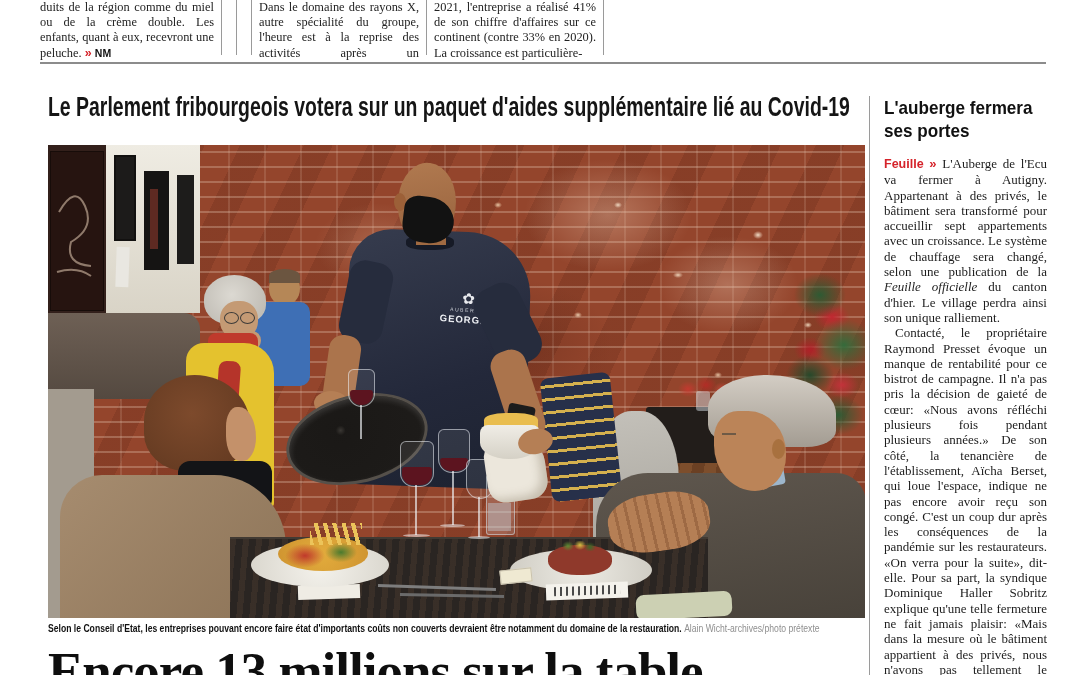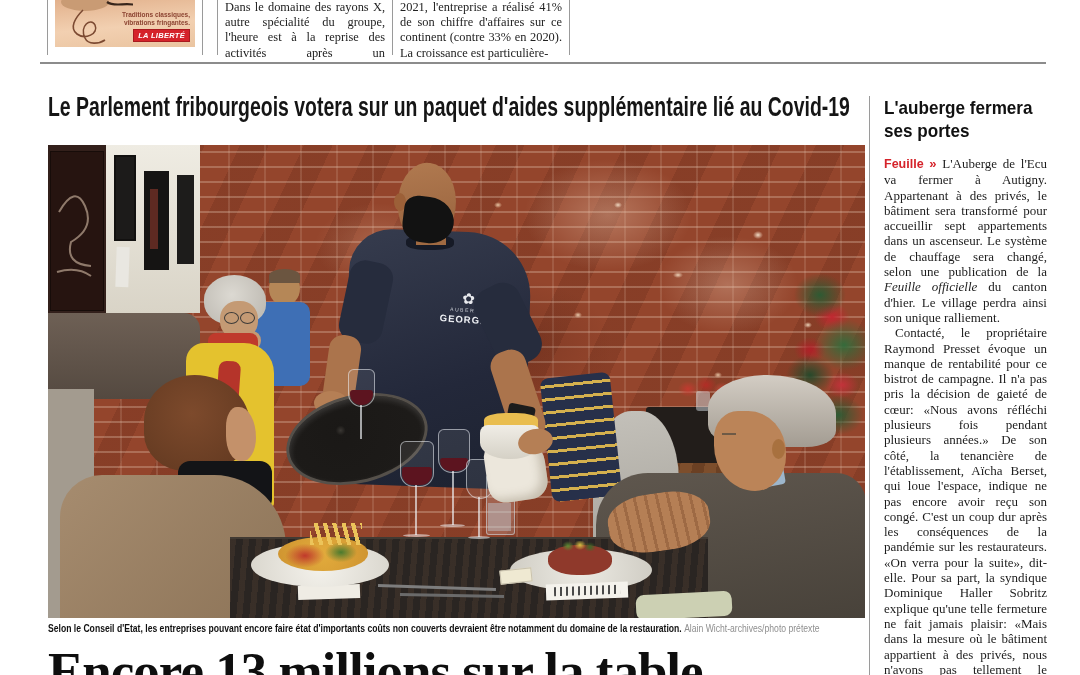--- a/index.html
+++ b/index.html
@@ -72,33 +72,22 @@
   .caption .credit{color:#8f8f8f;}
   .bighead{position:absolute;left:48px;top:641px;margin:0;font-family:"Liberation Serif",serif;
            font-weight:bold;font-size:53px;letter-spacing:-1px;color:#0e0e0e;white-space:nowrap;}
 </style>
 </head>
 <body>
 
 <div class="page">
 
   <div class="topstrip">
-    <div class="vdiv"></div>
-    <div class="adbox">
-      <svg width="78" height="47" style="position:absolute;left:0;top:0;">
-        <ellipse cx="30" cy="2" rx="24" ry="9" fill="#c99b74"></ellipse>
-        <path d="M28,10 C20,18 14,28 22,34 C30,40 44,34 40,25 C36,17 24,26 30,38 C33,45 44,44 50,40" stroke="#7c4a32" stroke-width="1.6" fill="none"></path>
-        <path d="M52,2 C60,8 72,1 84,6" stroke="#38261c" stroke-width="2.2" fill="none"></path>
-      </svg>
-      <div class="adtag">
-        <div>Traditions classiques,</div>
-        <div>vibrations fringantes.</div>
-      </div>
-      <div class="adbrand">LA LIBERTÉ</div>
-    </div>
+    <div class="tcol c1"><span>duits de la région comme du miel ou de la crème double. Les enfants, quant à eux, recevront une peluche. </span><span class="mk">»</span> <span class="byline">NM</span></div>
+    <div class="vdiv"></div>
     <div class="vdiv"></div>
     <div class="vdiv"></div>
     <div class="tcol c3">Dans le domaine des rayons X, autre spécialité du groupe, l'heure est à la reprise des activités après un ralentissement</div>
     <div class="vdiv"></div>
     <div class="tcol c4">2021, l'entreprise a réalisé 41% de son chiffre d'affaires sur ce continent (contre 33% en 2020). La croissance est particulière-</div>
     <div class="vdiv"></div>
   </div>
   <div class="toprule"></div>
 
   <h1 class="headline">Le Parlement fribourgeois votera sur un paquet d'aides supplémentaire lié au Covid-19</h1>
@@ -226,17 +215,17 @@
 
   <div class="caption">
     <span class="bold">Selon le Conseil d'Etat, les entreprises pouvant encore faire état d'importants coûts non couverts devraient être notamment du domaine de la restauration. </span><span class="credit">Alain Wicht-archives/photo prétexte</span>
   </div>
 
   <h1 class="bighead">Encore 13 millions sur la table</h1>
 
   <div class="sdiv"></div>
   <aside class="sidebar">
     <h2>L'auberge fermera ses portes</h2>
-    <p><span class="loc">Feuille</span> <span class="mk">»</span><span> L'Auberge de l'Ecu va fermer à Autigny. Appartenant à des privés, le bâtiment sera transformé pour accueillir sept appartements dans un ascenseur. Le système de chauffage sera changé, selon une publication de la </span><em>Feuille officielle</em><span> du canton d'hier. Le village perdra ainsi son unique ralliement.</span></p>
+    <p><span class="loc">Feuille</span> <span class="mk">»</span><span> L'Auberge de l'Ecu va fermer à Autigny. Appartenant à des privés, le bâtiment sera transformé pour accueillir sept appartements avec un croissance. Le système de chauffage sera changé, selon une publication de la </span><em>Feuille officielle</em><span> du canton d'hier. Le village perdra ainsi son unique ralliement.</span></p>
     <p class="ind">Contacté, le propriétaire Raymond Presset évoque un manque de rentabilité pour ce bistrot de campagne. Il n'a pas pris la décision de gaieté de cœur: «Nous avons réfléchi plusieurs fois pendant plusieurs années.» De son côté, la tenancière de l'établissement, Aïcha Berset, qui loue l'espace, indique ne pas encore avoir reçu son congé. C'est un coup dur après les conséquences de la pandémie sur les restaurateurs. «On verra pour la suite», dit-elle. Pour sa part, la syndique Dominique Haller Sobritz explique qu'une telle fermeture ne fait jamais plaisir: «Mais dans la mesure où le bâtiment appartient à des privés, nous n'avons pas tellement le pouvoir de changer leur volonté.» Elle confirme que le restaurant avait appartenu à la commune, à une époque, avant d'être vendu. Dans les alentours, il y a deux établissements à Chénens, à environ deux kilomètres de là, selon elle. Elle évoque aussi si la laiterie du village, qui fait office de petit magasin et qui peut être un point de ralliement</p>
   </aside>
 
 </div>
 
 </body></html>

